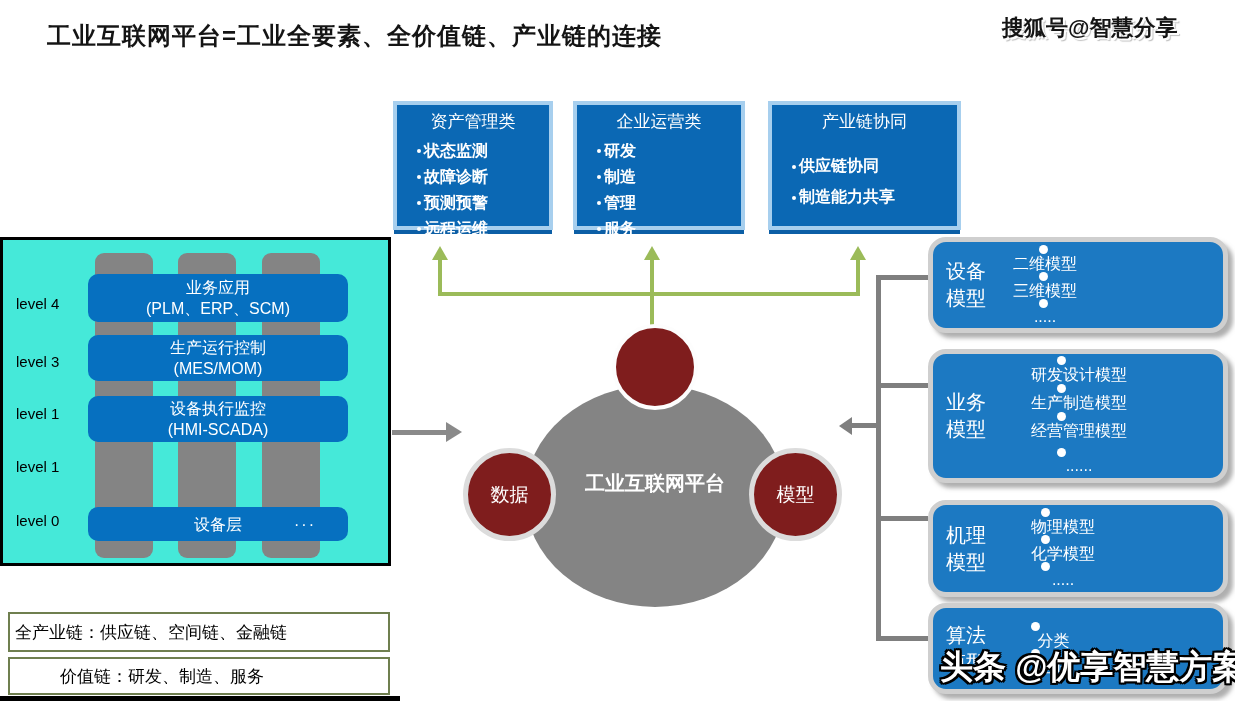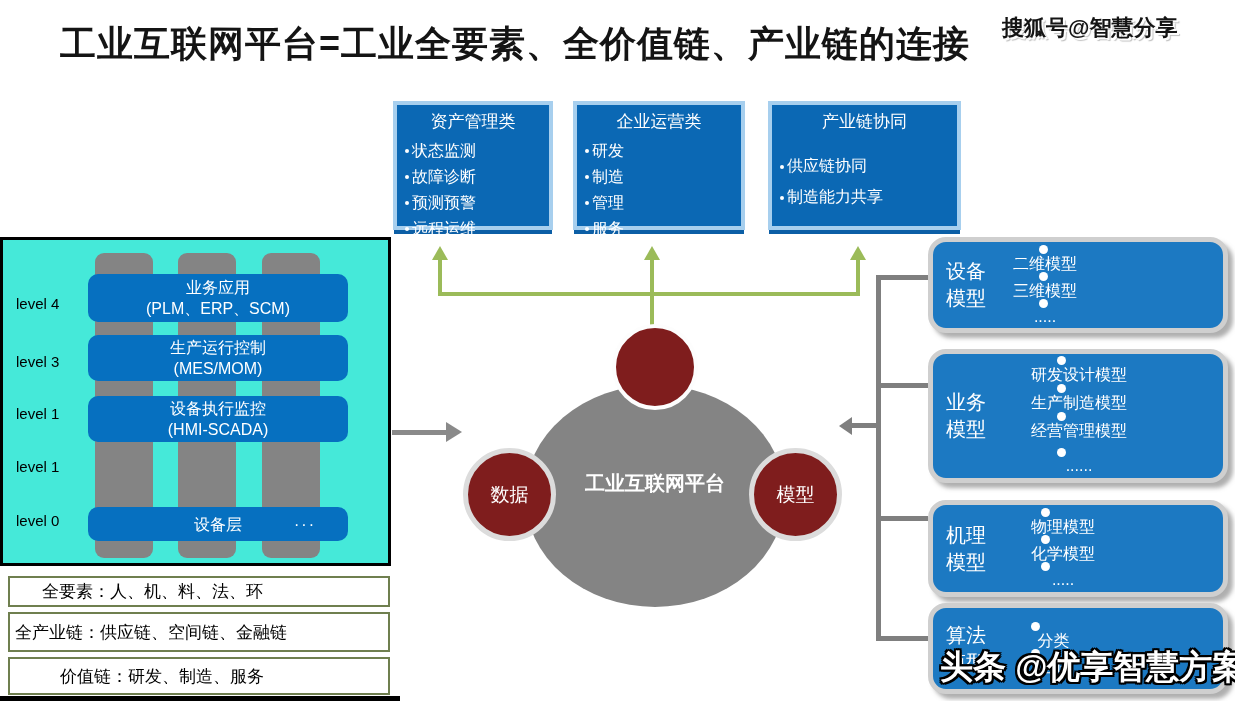--- a/index.html
+++ b/index.html
@@ -3,34 +3,34 @@
 <meta charset="utf-8">
 <style>
   * { margin:0; padding:0; box-sizing:border-box; }
   html,body { background:#fff; }
   body { font-family:"Liberation Sans", sans-serif; }
   #canvas { position:relative; width:1235px; height:701px; background:#fff; overflow:hidden; }
 
   .abs { position:absolute; }
 
   
-  #main-title { left:60px; top:20px; font-size:36px; font-weight:bold; color:#141414; letter-spacing:1px; }
+  #main-title { left:47px; top:20px; font-size:24px; font-weight:bold; color:#141414; letter-spacing:1px; }
   #wm-top { left:1002px; top:13px; font-size:22px; font-weight:bold; color:#141414;
             text-shadow:2px 2px 0 rgba(255,255,255,.95), 3px 3px 1px rgba(0,0,0,.25); }
   #wm-bottom { left:940px; top:645px; font-size:33px; font-weight:bold; color:#fff; z-index:40; white-space:nowrap;
             text-shadow:-2px -2px 0 #000, 2px -2px 0 #000, -2px 2px 0 #000, 2px 2px 0 #000, 0 -2px 0 #000, 0 2px 0 #000, -2px 0 0 #000, 2px 0 0 #000; }
 
   
   .topbox { top:101px; height:129px; background:#0b68b4; border:4px solid #a7cfee;
             box-shadow:0 5px 0 -1px #0c5fa6; color:#fff; z-index:5; }
   #topbox-0 { left:393px; width:160px; }
   #topbox-1 { left:573px; width:172px; }
   #topbox-2 { left:768px; width:193px; }
   .topbox .tb-title { text-align:center; font-size:17px; margin-top:5px; }
-  .topbox ul { list-style:none; margin-top:5px; padding-left:8px; }
+  .topbox ul { list-style:none; margin-top:5px; padding-left:20px;font-weight:bold; }
   .topbox li { display:flex; align-items:center; font-size:16px; height:26px; }
   #topbox-2 ul { margin-top:18px; }
   #topbox-2 li { height:31px; }
   .bullet { width:4px; height:4px; border-radius:50%; background:#fff; margin-right:3px; flex:0 0 auto; }
 
   
   #left-panel { left:0; top:237px; width:391px; height:329px; background:#45e9d9; border:3px solid #000; z-index:1; }
   .pillar { position:absolute; top:13px; width:58px; height:305px; background:#848484; border-radius:9px; }
   #pillar-0 { left:92px; } #pillar-1 { left:175px; } #pillar-2 { left:259px; }
   .lvlbox { position:absolute; left:85px; width:260px; background:#0670c0; border-radius:10px; color:#fff;
@@ -192,21 +192,20 @@
     <div class="lvlbox" id="lvlbox-2">
       <div>设备执行监控</div>
       <div>(HMI-SCADA)</div>
     </div>
     <div class="lvlbox" id="lvlbox-4">
       <div>设备层</div>
       <span class="lvl-dots">···</span>
     </div>
   </div>
 
-  <div class="abs chainrow" id="chainrow-0">全要素：人、机、料、法、环</div>
   <div class="abs chainrow" id="chainrow-1">全产业链：供应链、空间链、金融链</div>
   <div class="abs chainrow" id="chainrow-2">价值链：研发、制造、服务</div>
   <div class="abs" id="black-strip"></div>
 
   <div class="abs green" id="g-h"></div>
   <div class="abs green" id="g-v0"></div>
   <div class="abs green" id="g-v1"></div>
   <div class="abs green" id="g-v2"></div>
   <div class="g-arrow" id="g-a0"></div>
   <div class="g-arrow" id="g-a1"></div>

